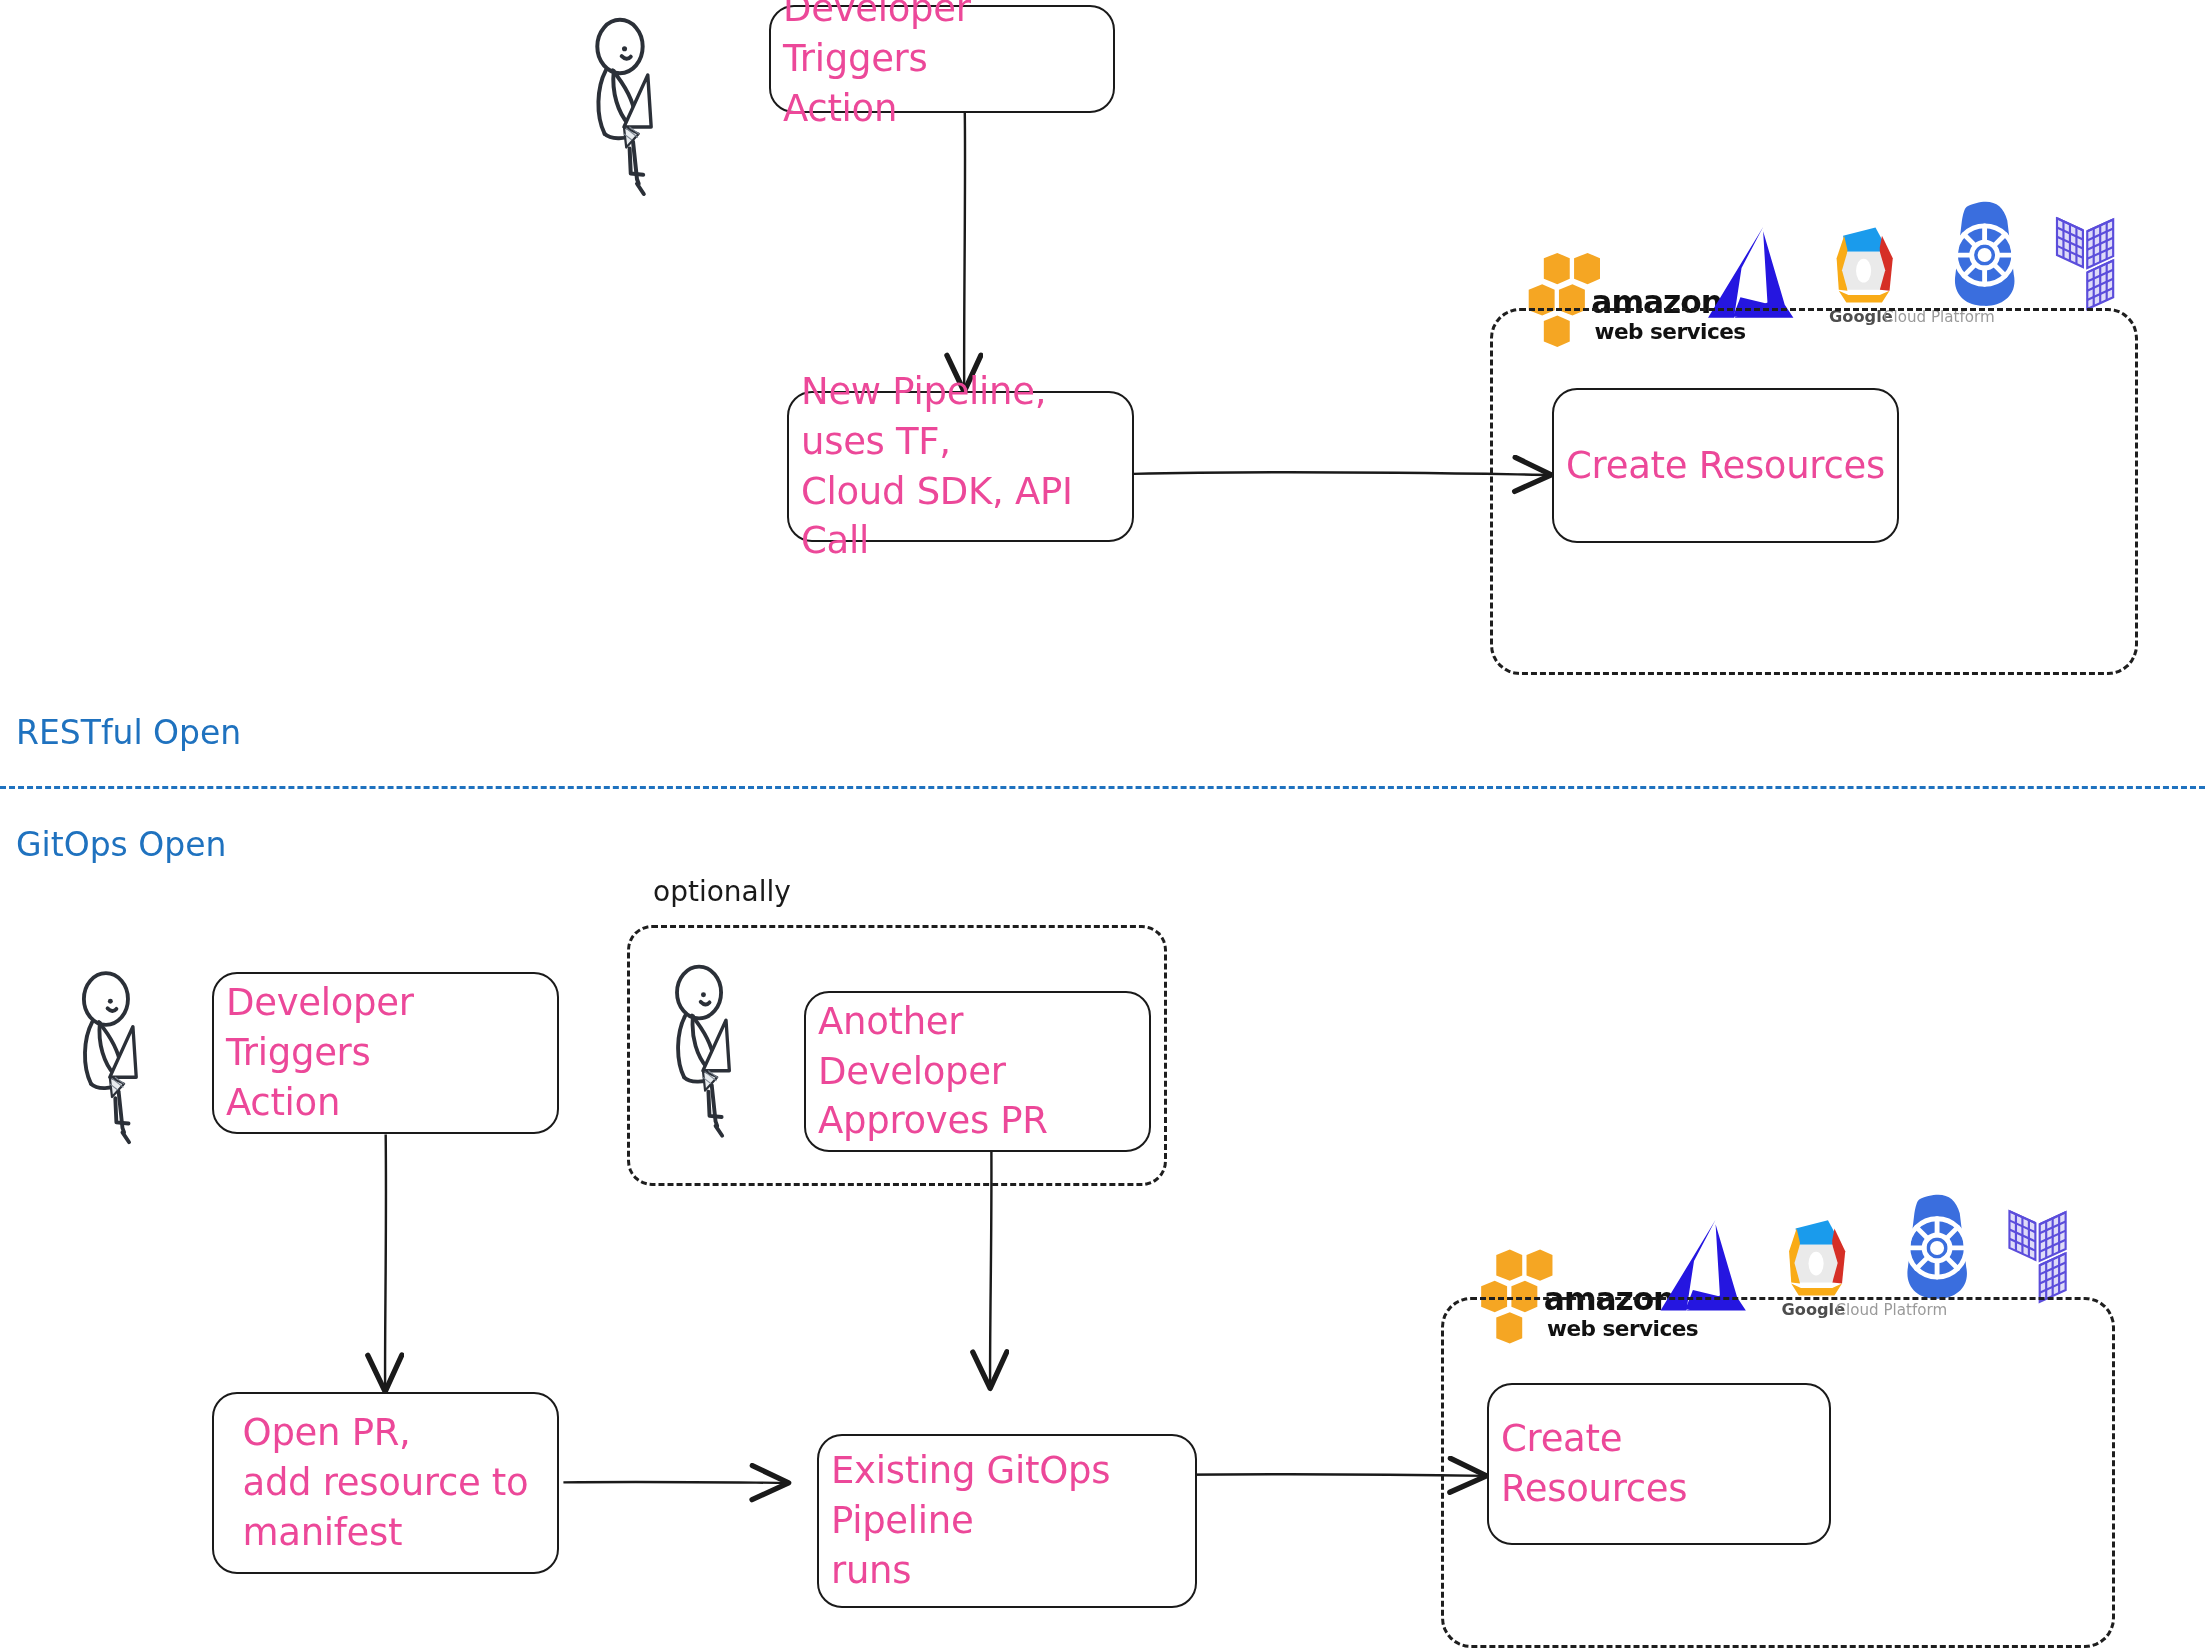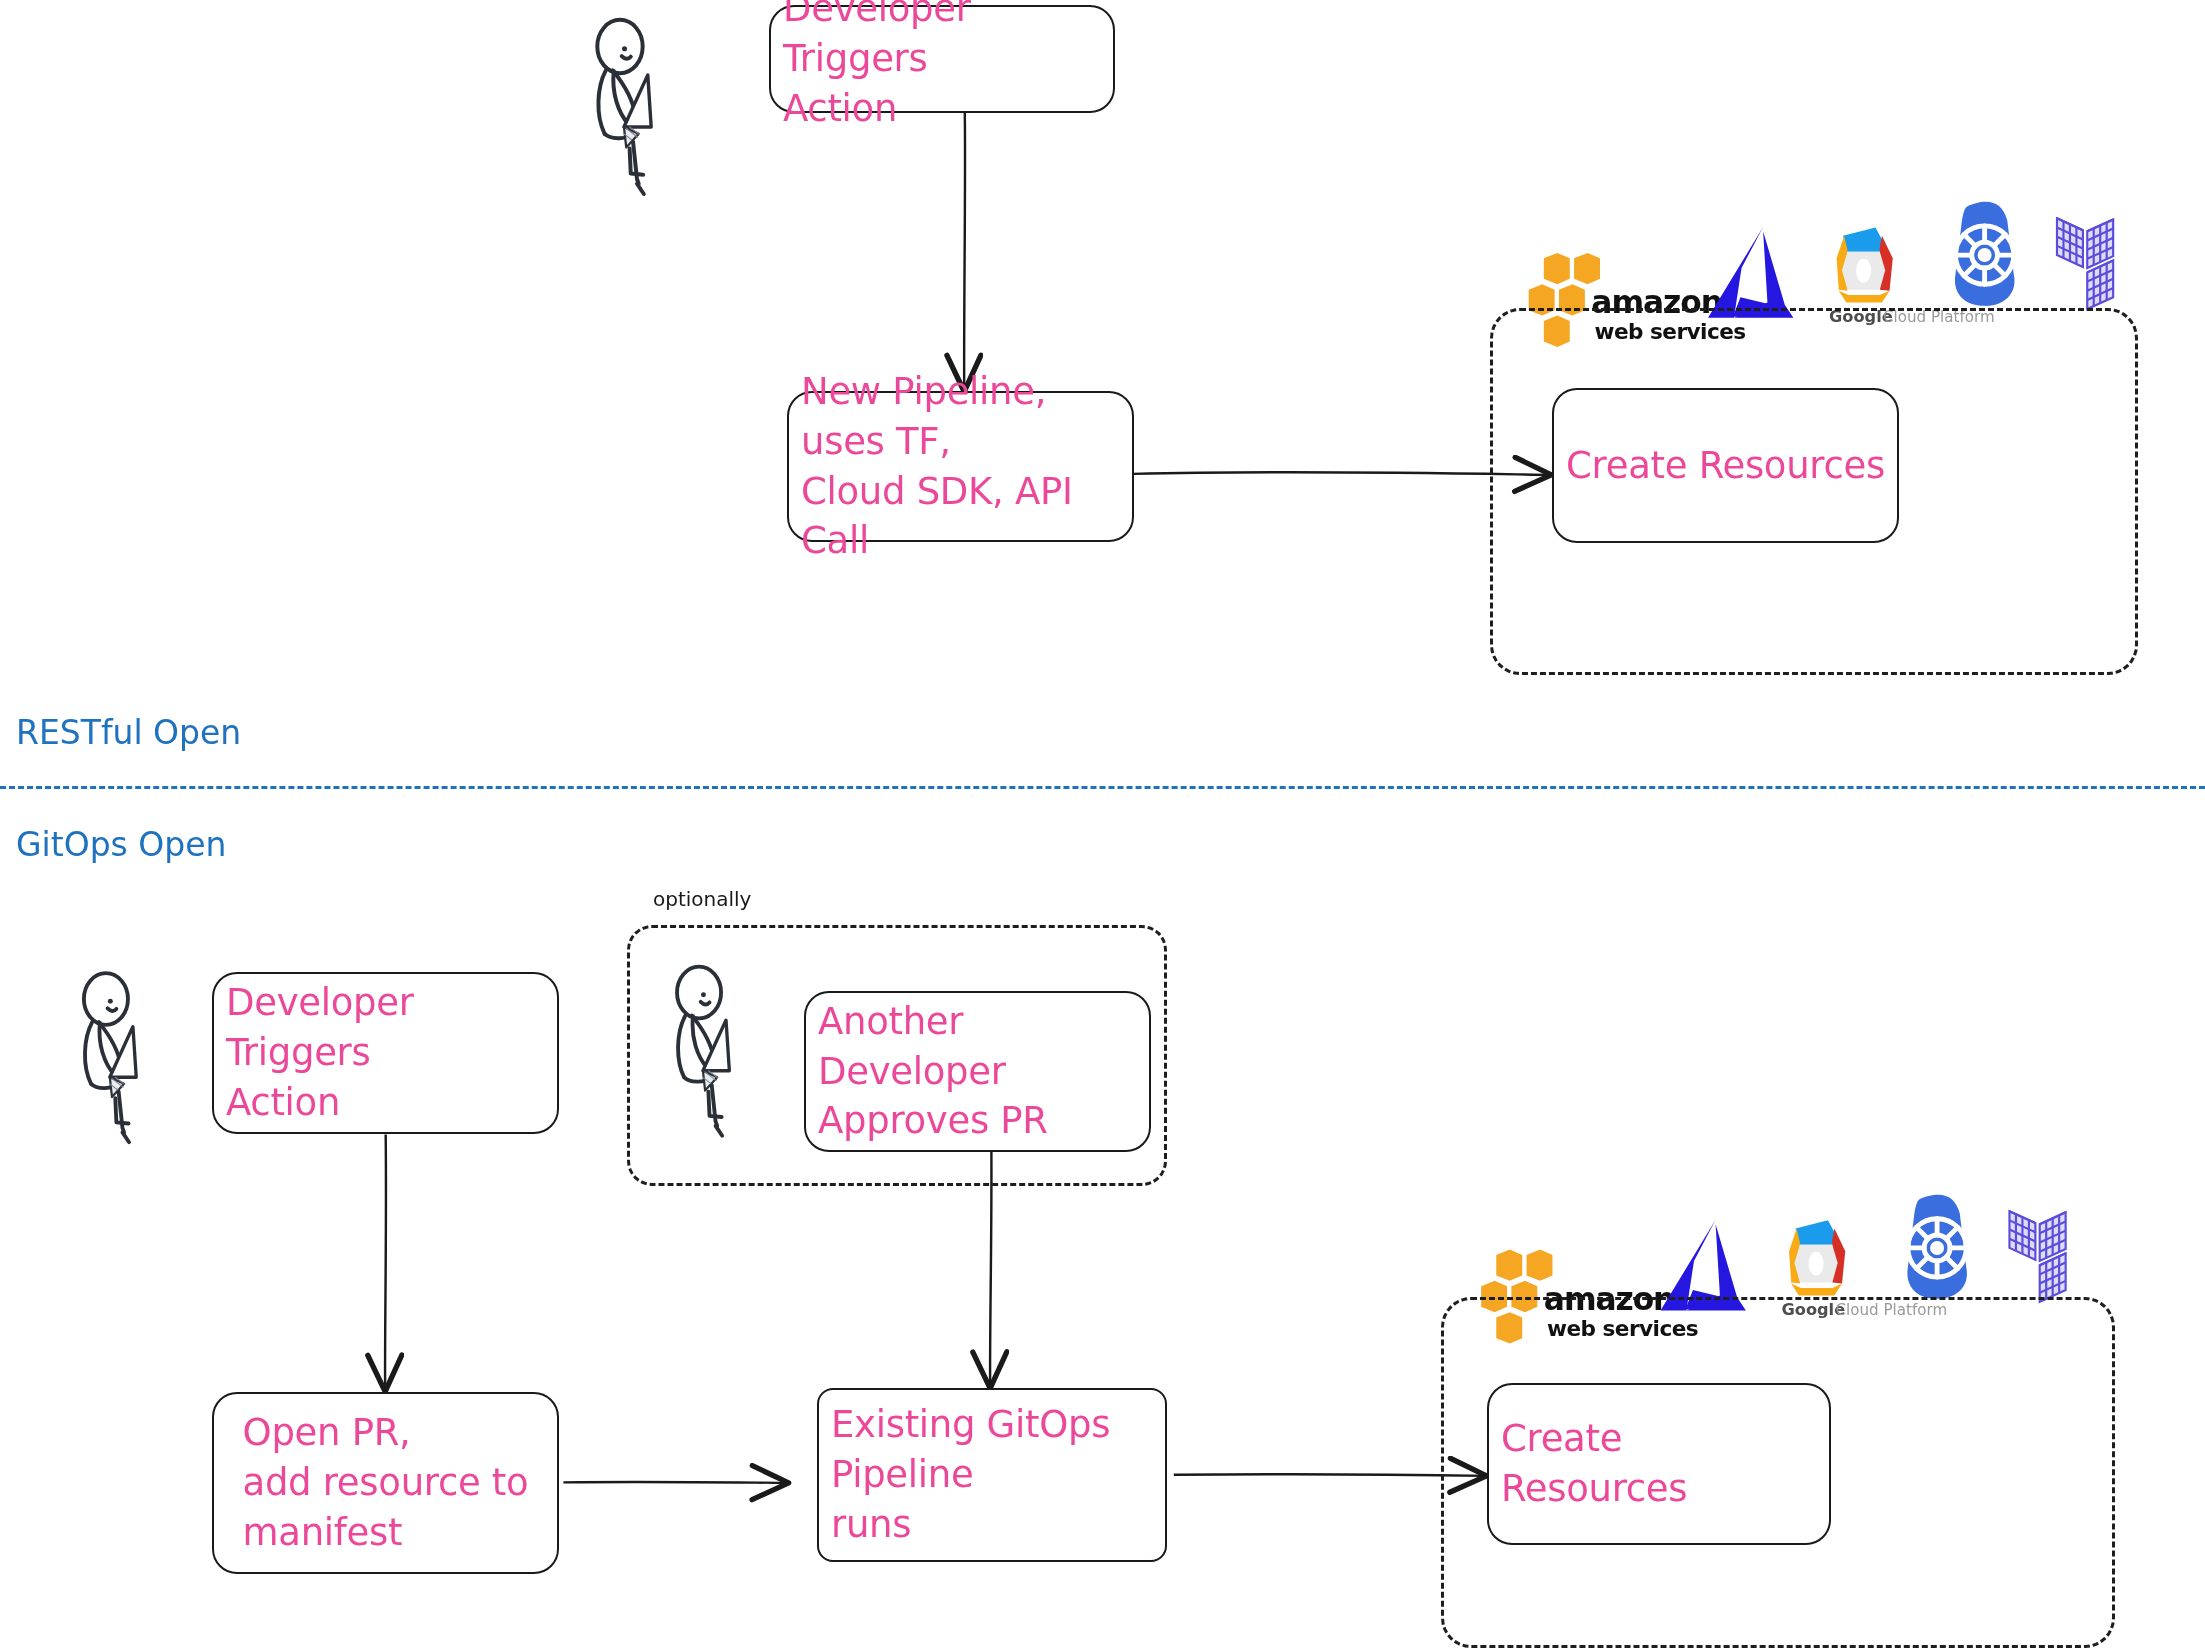--- a/index.html
+++ b/index.html
@@ -44,23 +44,22 @@
   .flow-label {
     position: absolute;
     color: #1f72bf;
     font-size: 33px;
     letter-spacing: 0px;
     white-space: nowrap;
   }
   .plain-label {
     position: absolute;
     color: #1a1a1a;
-    font-size: 20px;
+    font-size: 28px;
     white-space: nowrap;
-    margin-top: 12px;
   }
   .divider {
     position: absolute;
     border-top: 3.8px dashed #1f72bf;
     width: 100%;
     left: 0;
   }
   .svg-layer {
     position: absolute;
     left: 0;
@@ -290,21 +289,21 @@
   <div class="node" style="left:212px; top:972px; width:347px; height:162px;">Developer Triggers
 Action</div>
 
   <div class="node" style="left:804px; top:967px; width:347px; height:161px;margin-top:24px;">Another Developer
 Approves PR</div>
 
   <div class="node" style="left:212px; top:1392px; width:347px; height:182px;">Open PR,
 add resource to
 manifest</div>
 
-  <div class="node" style="left:817px; top:1388px; width:350px; height:174px;border-radius:16px;">Existing GitOps Pipeline
+  <div class="node" style="left:817px; top:1434px; width:380px; height:174px;">Existing GitOps Pipeline
 runs</div>
 
   <div class="dashed-group" style="left:1441px; top:1297px; width:674px; height:351px;"></div>
 
   <div class="node" style="left:1487px; top:1383px; width:344px; height:162px;">Create Resources</div>
 
 </div>
 
 
 </body></html>

